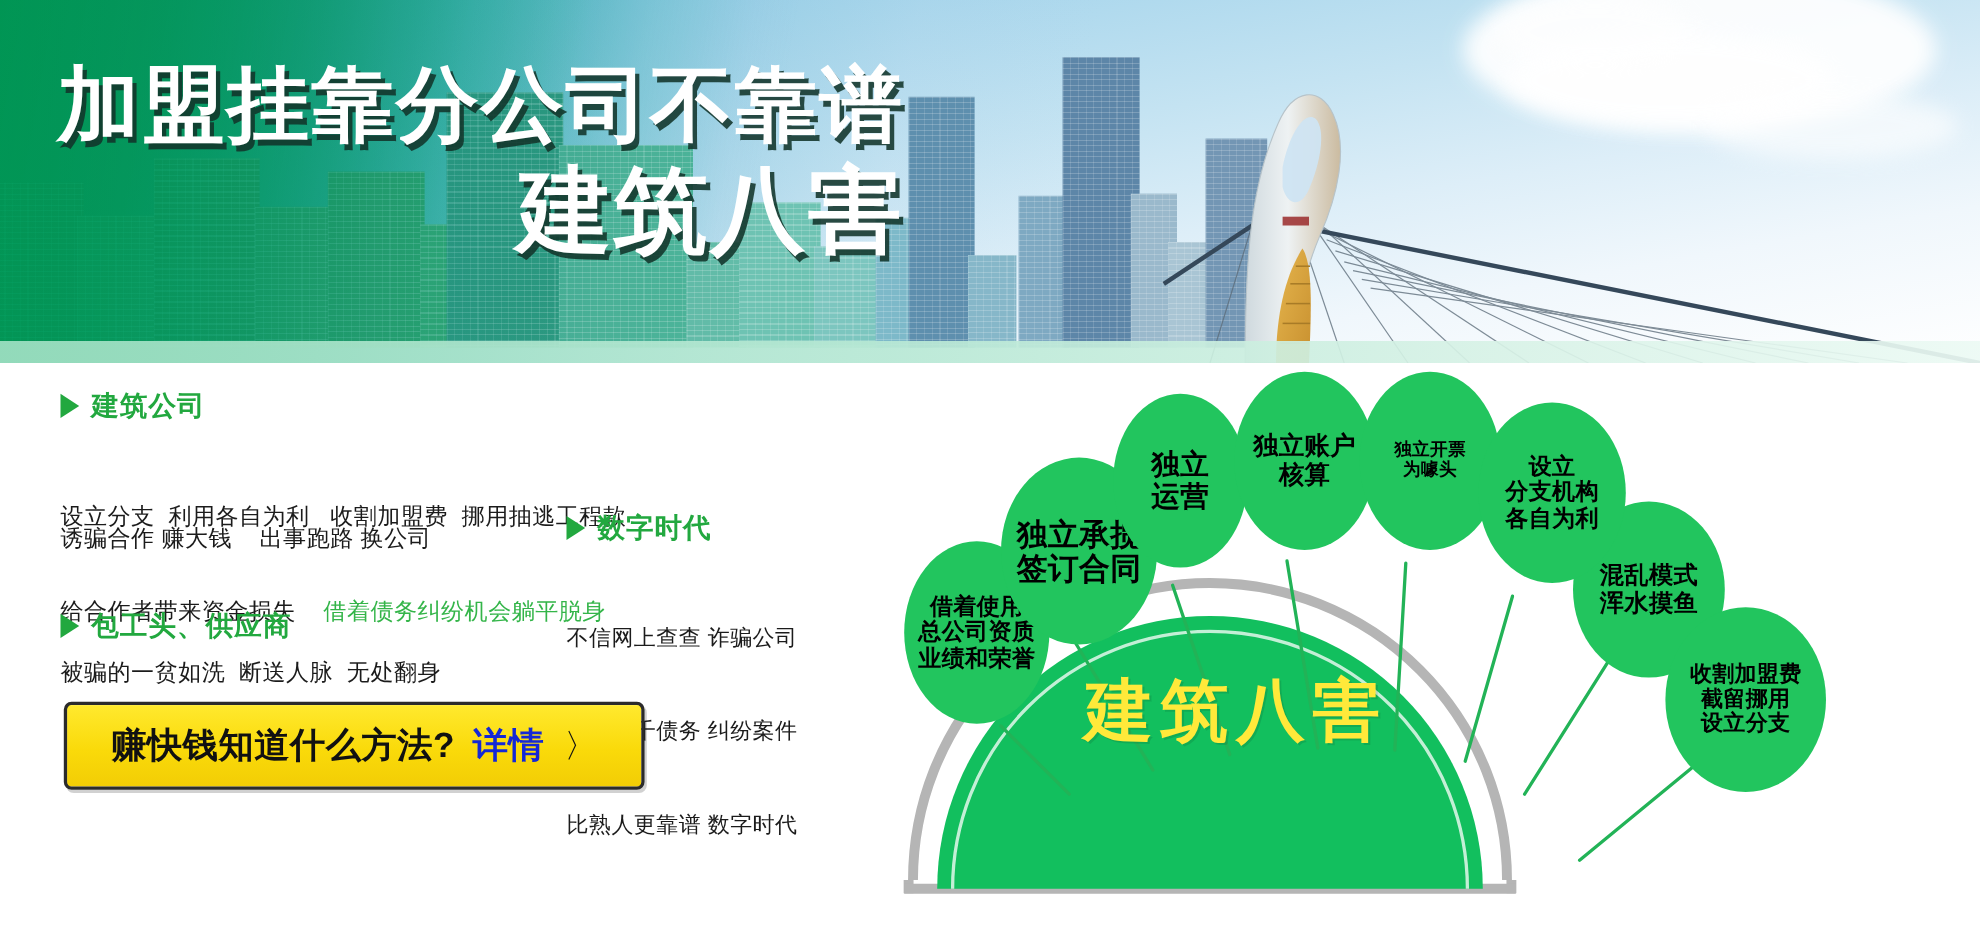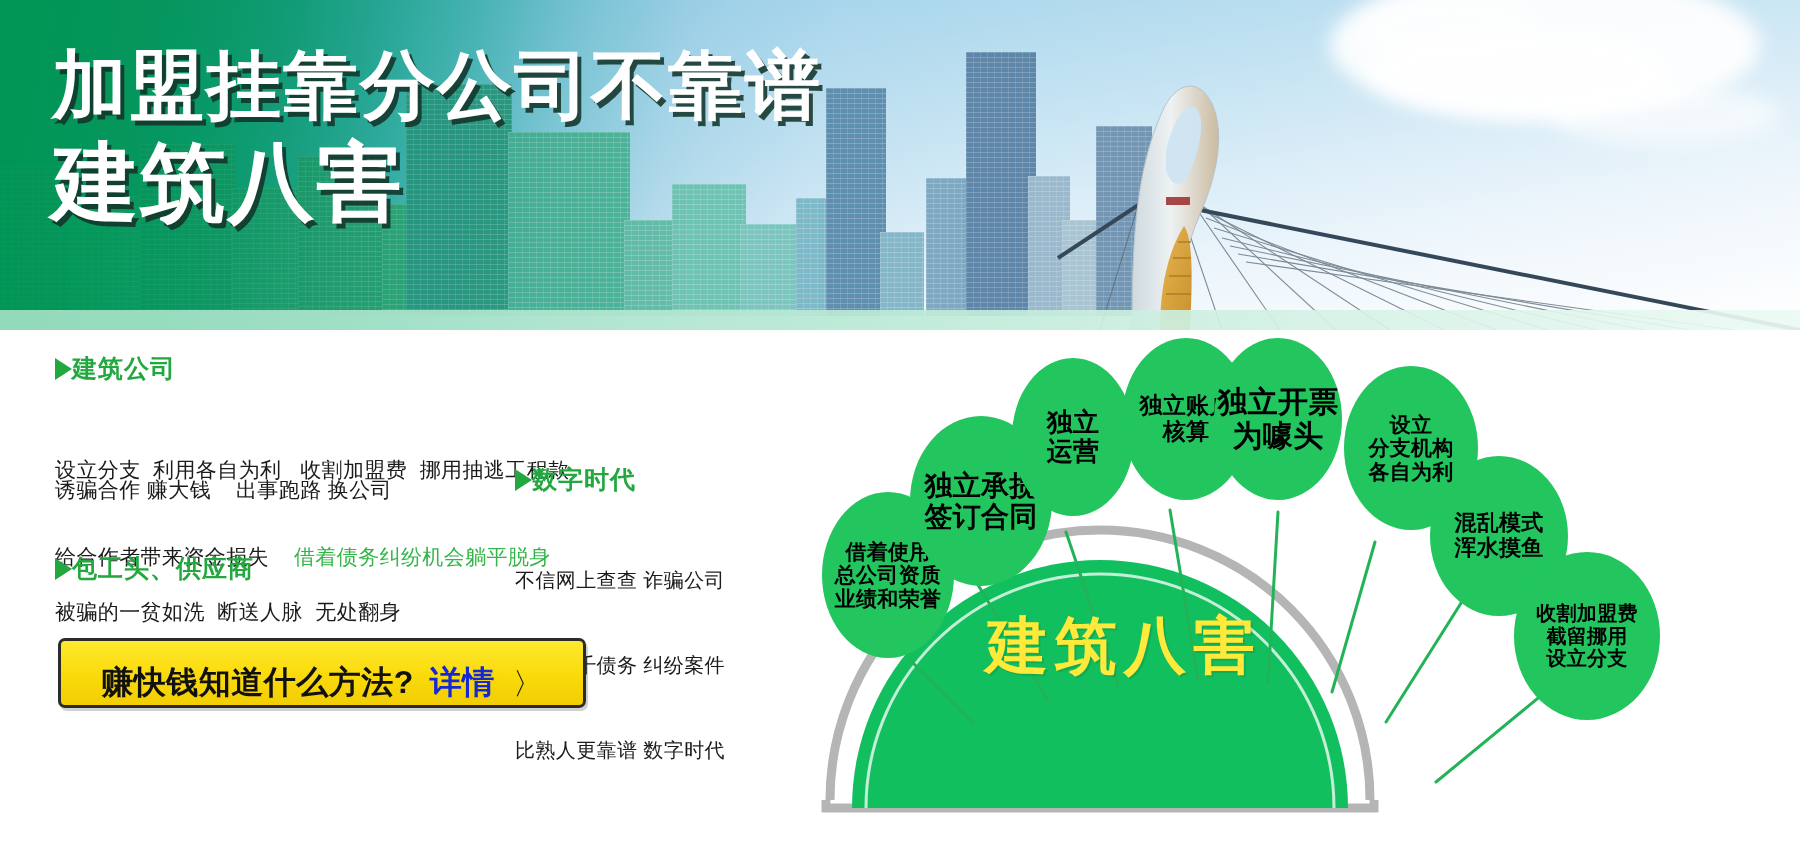--- a/index.html
+++ b/index.html
@@ -62,52 +62,52 @@
       rgba(0,170,105,.62) 0%,
       rgba(10,178,128,.46) 24%,
       rgba(60,190,175,.22) 46%,
       rgba(255,255,255,0) 70%);
   }
 
   
   #bridge { position:absolute; right:0; top:0; width:760px; height:330px; }
 
   
-  #headline { position:absolute; left:52px; top:48px; z-index:9; }
+  #headline { position:absolute; left:52px; top:58px; z-index:9;text-align:right; }
   .h-line { color:#ffffff; font-weight:700; letter-spacing:2px; line-height:1.0;
     text-shadow: 4px 5px 0 rgba(18,52,42,.88); white-space:nowrap; }
   .h1 { font-size:75px; }
   .h2 { font-size:86px; margin-top:16px; }
 
   
   .banner-base { position:absolute; left:0; bottom:0; width:1800px; height:20px;
     background:linear-gradient(90deg,#9fe0c3 0%,#b9e9d5 45%,#d7f2e6 75%,#ecfaf4 100%); opacity:.92; }
 
   
   #left { position:absolute; left:0; top:330px; width:820px; height:514px; }
 
   .sec { position:absolute; left:55px; }
-  .sec-head { display:flex; align-items:center; }
+  .sec-head { display:flex; align-items:center; gap:11px; }
   .tri { width:0; height:0; border-left:17px solid #22a83f; border-top:11px solid transparent;
          border-bottom:11px solid transparent; }
   .sec-title { color:#22a83f; font-size:25px; font-weight:700; letter-spacing:1px; }
   .sec-body { margin-top:13px; font-size:21px; color:#1b1b1b; line-height:1.38; letter-spacing:.4px; white-space:pre; }
   .hl { color:#34b549; }
 
   #sec1 { top:22px; }
   #sec2 { top:133px; }
   #sec3 { top:222px; }
   #sec4 { left:515px; top:133px; }
   #sec4 .sec-body { font-size:20px; line-height:1.42; }
 
   
-  #cta { position:absolute; left:58px; top:308px; width:528px; height:70px;
+  #cta { position:absolute; left:58px; top:308px; width:528px; height:80px;
     background:linear-gradient(180deg,#ffe92e 0%,#fada0a 55%,#f2cd05 100%);
     border:3px solid #2b2b2b; border-radius:7px;
-    display:flex; align-items:flex-end; justify-content:center; gap:6px;
+    display:flex; align-items:center; justify-content:center; gap:6px;
     box-shadow:2px 3px 0 rgba(0,0,0,.18); cursor:pointer; }
   #cta .cta-main { font-size:32px; font-weight:700; color:#111; letter-spacing:.5px; }
   #cta .cta-link { font-size:32px; font-weight:700; color:#1428d6; letter-spacing:.5px; margin-left:10px;}
   #cta .cta-arrow { font-size:30px; color:#111; margin-left:12px; font-weight:400; }
 
   
   #diagram { position:absolute; left:800px; top:330px; width:1000px; height:514px; }
   #diagram svg { position:absolute; inset:0; }
 
   .bub { position:absolute; border-radius:50%; background:#22c55e;
@@ -344,21 +344,21 @@
         </div>
       </div>
 
     <div class="bub" style="left:322px; top:8px; width:128px; height:162px; font-size:23px;">
         <div>
           <div>独立账户</div>
           <div>核算</div>
         </div>
       </div>
 
-    <div class="bub" style="left:414px; top:8px; width:128px; height:162px; font-size:30px;">
+    <div class="bub" style="left:436px; top:8px; width:128px; height:162px; font-size:16px;">
         <div>
           <div>独立开票</div>
           <div>为噱头</div>
         </div>
       </div>
 
     <div class="bub" style="left:630px; top:126px; width:138px; height:160px; font-size:22px;">
         <div>
           <div>混乱模式</div>
           <div>浑水摸鱼</div>

